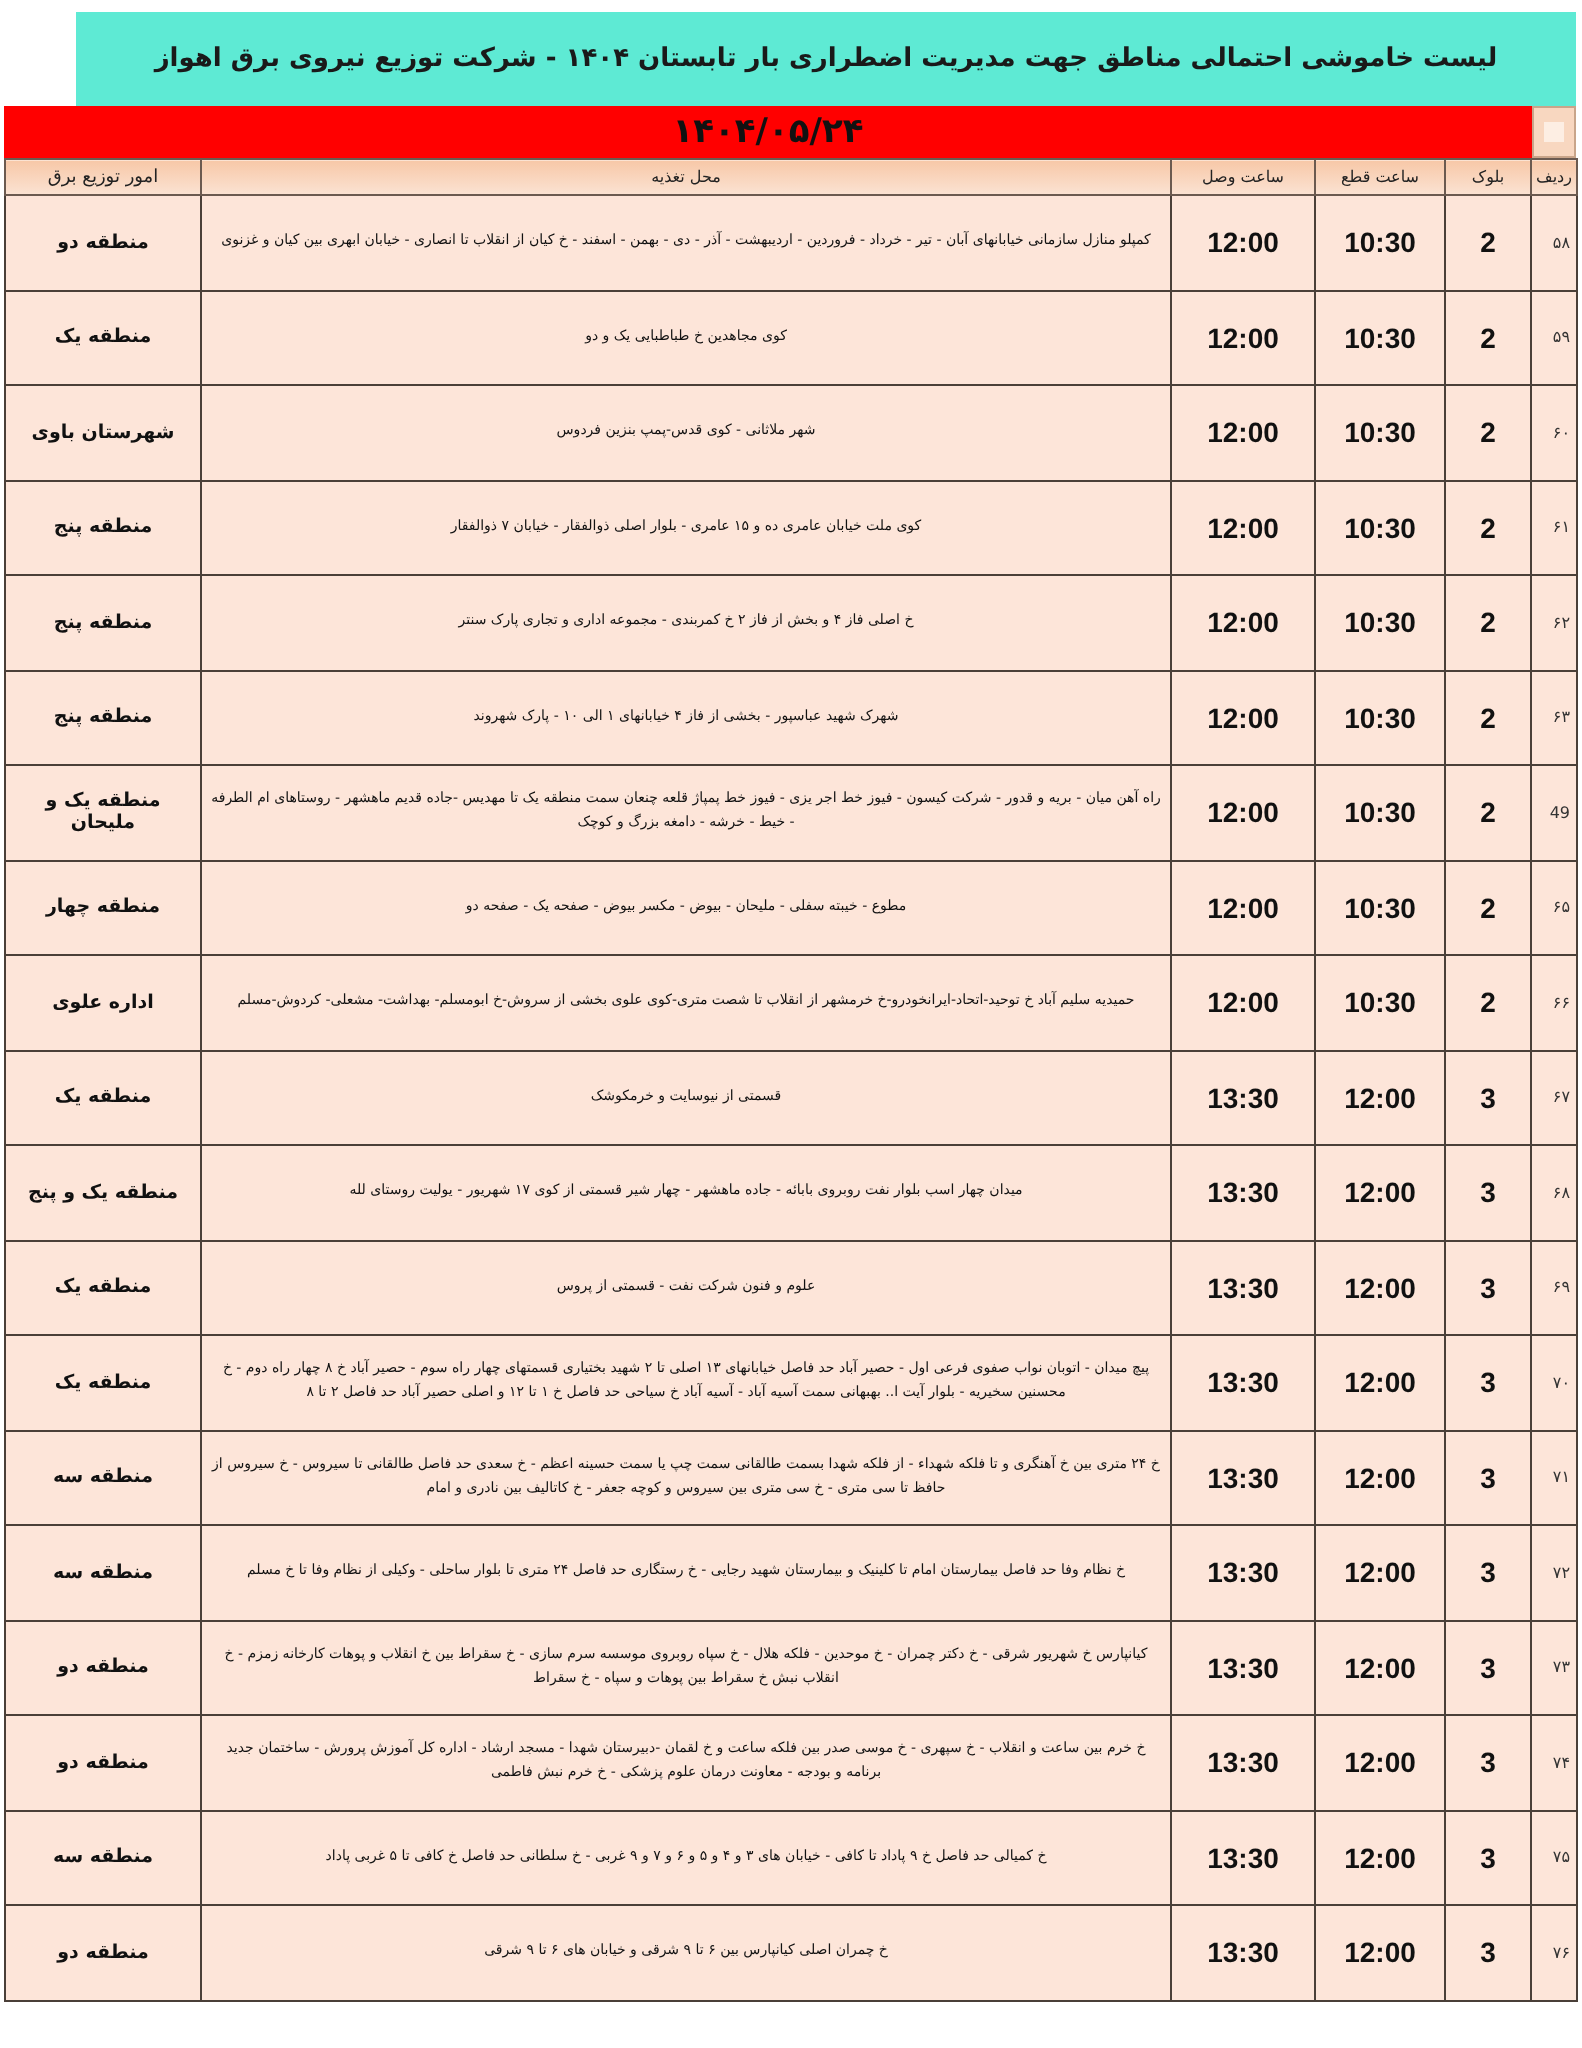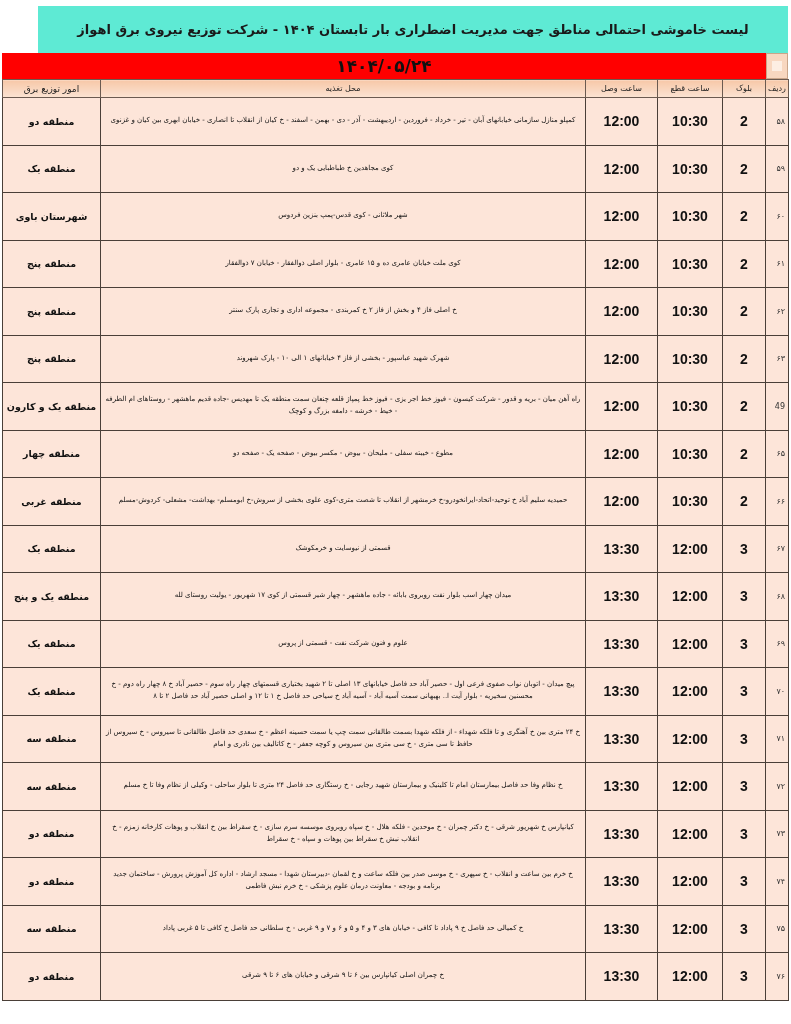--- a/index.html
+++ b/index.html
@@ -103,37 +103,37 @@
           <td class="time">12:00</td>
           <td class="desc">شهرک شهید عباسپور - بخشی از فاز ۴ خیابانهای ۱ الی ۱۰ - پارک شهروند</td>
           <td class="region">منطقه پنج</td>
         </tr>
         <tr>
           <td class="rownum">49</td>
           <td class="block">2</td>
           <td class="time">10:30</td>
           <td class="time">12:00</td>
           <td class="desc">راه آهن میان - بریه و قدور - شرکت کیسون - فیوز خط اجر یزی - فیوز خط پمپاژ قلعه چنعان سمت منطقه یک تا مهدیس -جاده قدیم ماهشهر - روستاهای ام الطرفه - خیط - خرشه - دامغه بزرگ و کوچک</td>
-          <td class="region">منطقه یک و کارون</td>
+          <td class="region">منطقه یک و ملیحان</td>
         </tr>
         <tr>
           <td class="rownum">۶۵</td>
           <td class="block">2</td>
           <td class="time">10:30</td>
           <td class="time">12:00</td>
           <td class="desc">مطوع - خیبته سفلی - ملیحان - بیوض - مکسر بیوض - صفحه یک - صفحه دو</td>
           <td class="region">منطقه چهار</td>
         </tr>
         <tr>
           <td class="rownum">۶۶</td>
           <td class="block">2</td>
           <td class="time">10:30</td>
           <td class="time">12:00</td>
           <td class="desc">حمیدیه سلیم آباد خ توحید-اتحاد-ایرانخودرو-خ خرمشهر از انقلاب تا شصت متری-کوی علوی بخشی از سروش-خ ابومسلم- بهداشت- مشعلی- کردوش-مسلم</td>
-          <td class="region">منطقه غربی</td>
+          <td class="region">اداره علوی</td>
         </tr>
         <tr>
           <td class="rownum">۶۷</td>
           <td class="block">3</td>
           <td class="time">12:00</td>
           <td class="time">13:30</td>
           <td class="desc">قسمتی از نیوسایت و خرمکوشک</td>
           <td class="region">منطقه یک</td>
         </tr>
         <tr>

